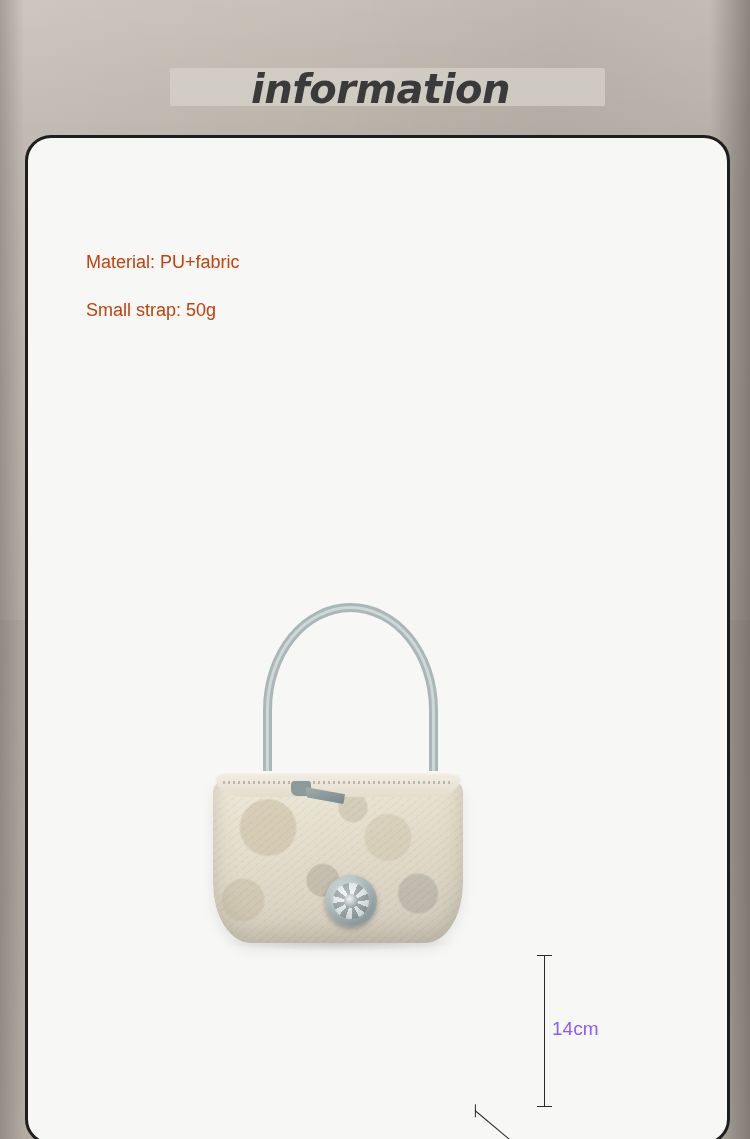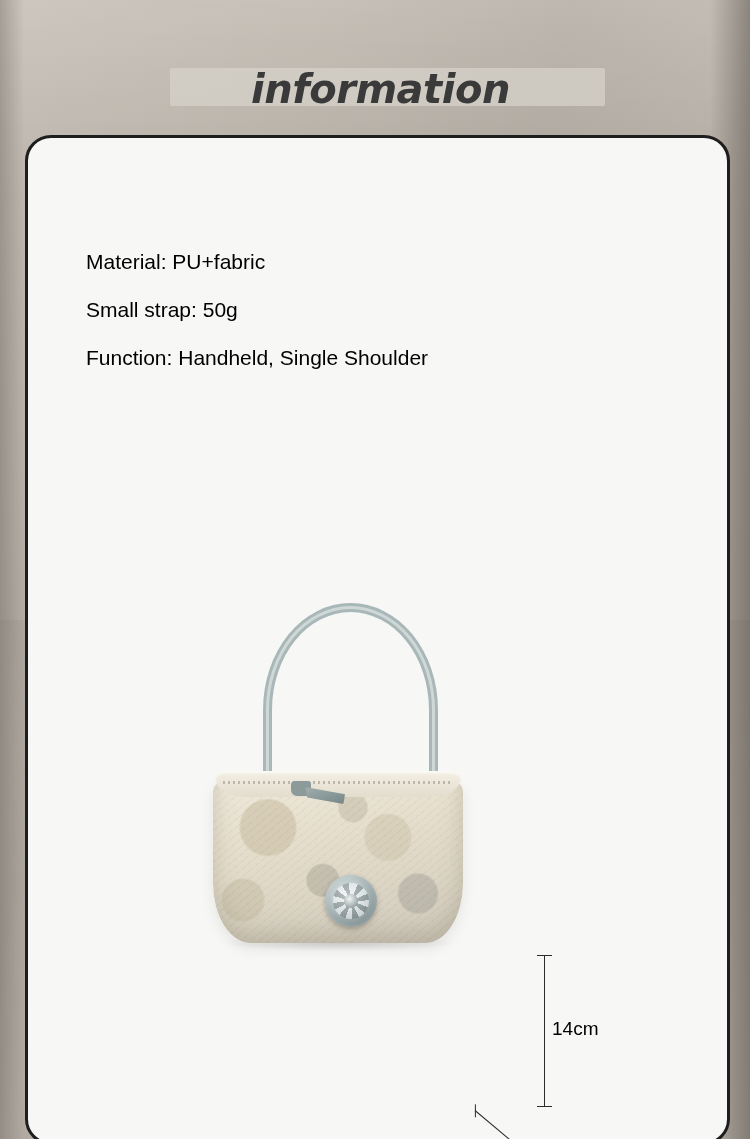--- a/index.html
+++ b/index.html
@@ -91,23 +91,23 @@
   }
 
   
   .specs {
     position: absolute;
     left: 58px;
     top: 100px;
     width: 560px;
   }
   .spec-line {
-    font-size: 21px;
+    font-size: 18px;
     line-height: 48px;
-    color: #000000;
+    color: #c2410c;
     white-space: nowrap;
   }
 
   
   .figure {
     position: absolute;
     left: 0;
     top: 455px;
     width: 705px;
     height: 480px;
@@ -283,21 +283,21 @@
     height: 1px;
     background: #2b2b2b;
   }
   .dim-height::before { top: 0; }
   .dim-height::after { bottom: 0; }
   .dim-height-label {
     position: absolute;
     left: 524px;
     top: 425px;
     font-size: 19px;
-    color: #000000;
+    color: #8b5cf6;
   }
 
   .dim-depth-line {
     position: absolute;
     left: 447px;
     top: 517px;
     width: 62px;
     height: 1px;
     background: #2b2b2b;
     transform: rotate(40deg);
@@ -337,21 +337,20 @@
 <div class="header">
   <div class="header-highlight"></div>
   <div class="header-title">information</div>
 </div>
 
 <div class="card">
 
   <div class="specs">
     <div class="spec-line">Material: PU+fabric</div>
     <div class="spec-line">Small strap: 50g</div>
-    <div class="spec-line">Function: Handheld, Single Shoulder</div>
   </div>
 
   <div class="figure">
 
     <div class="bag-wrap">
       <div class="handle"></div>
       <div class="handle-shade"></div>
       <div class="bag-shadow"></div>
       <div class="bag-body"></div>
       <div class="bag-top"></div>

